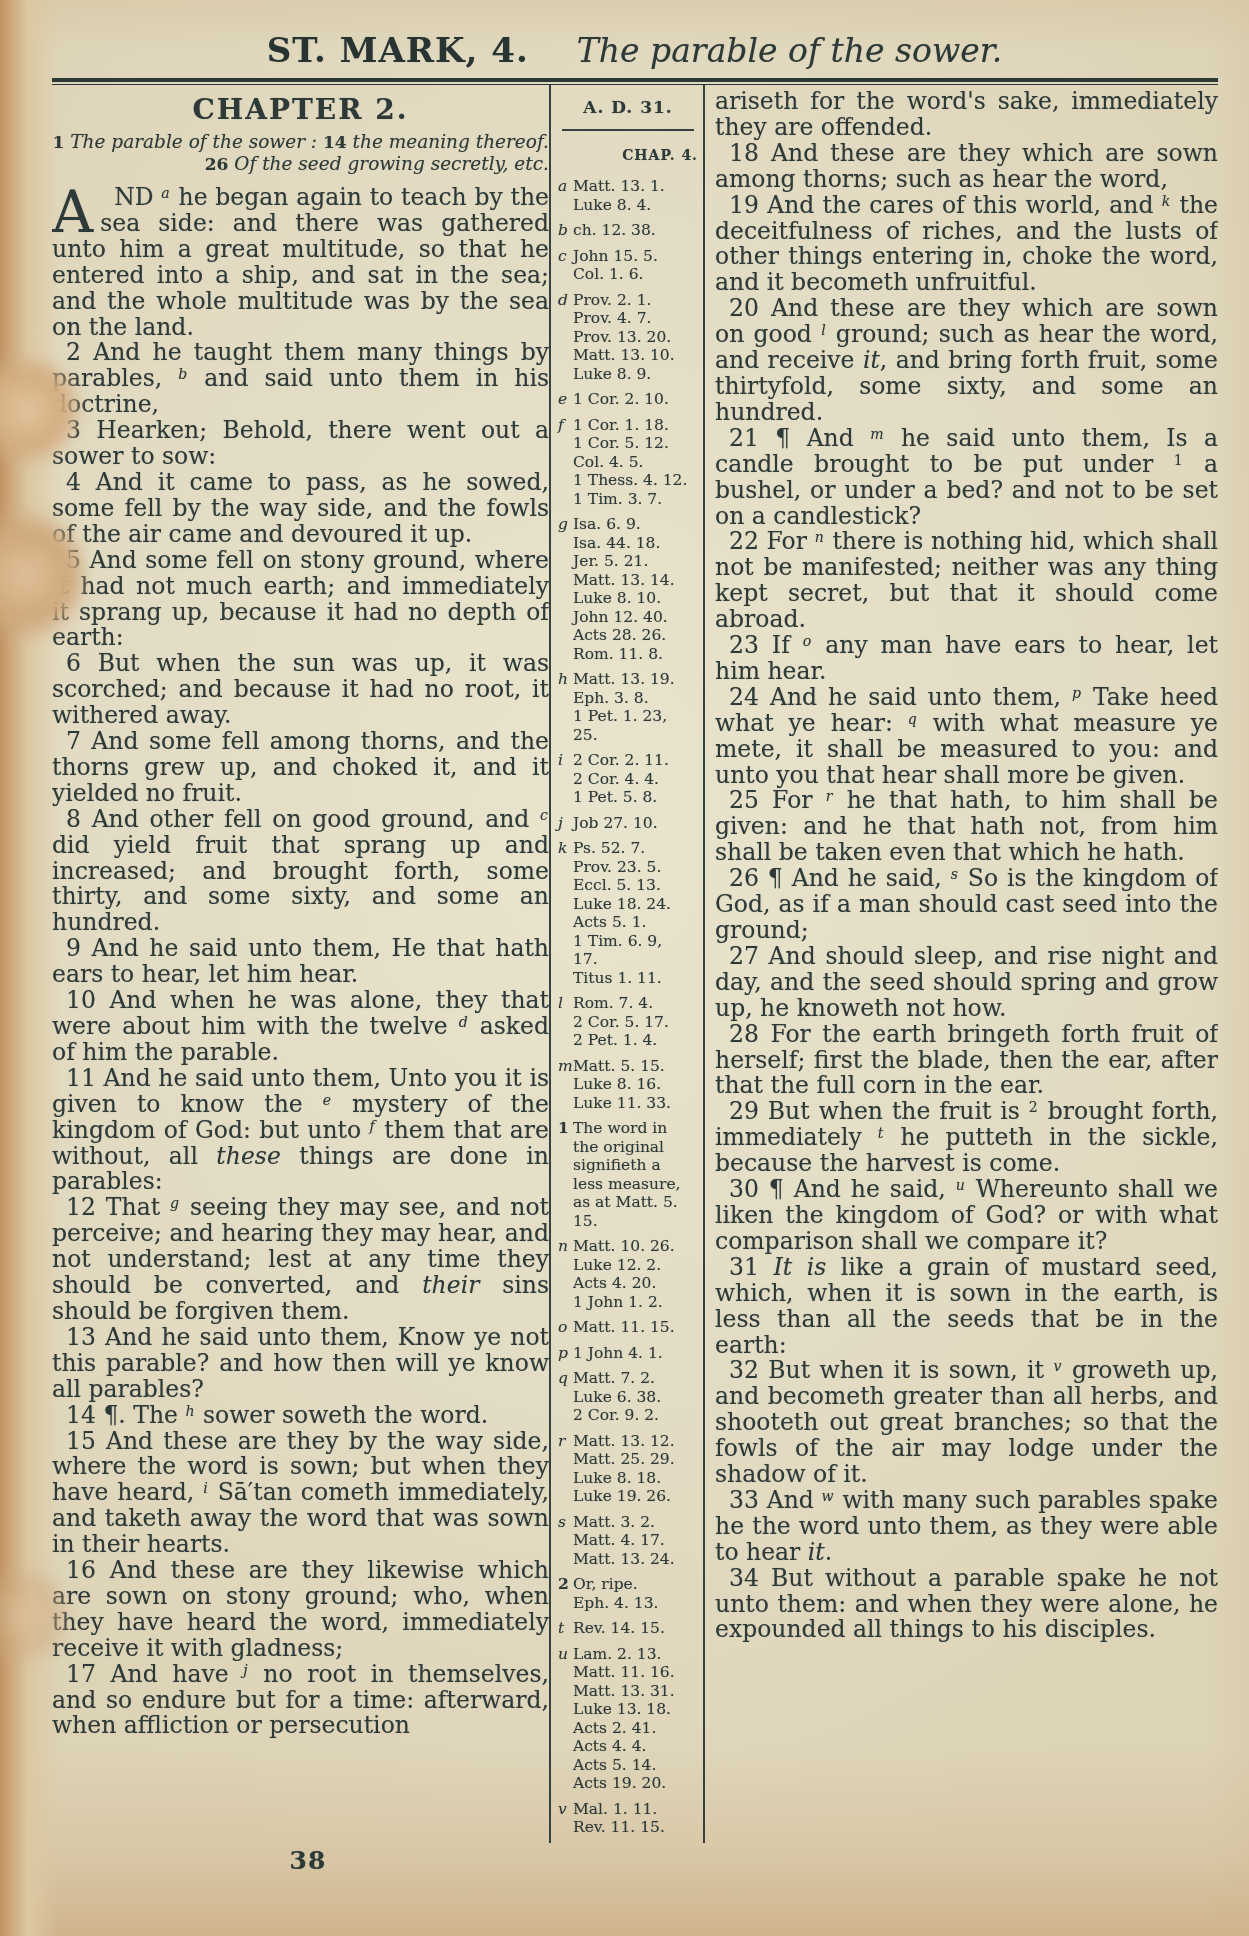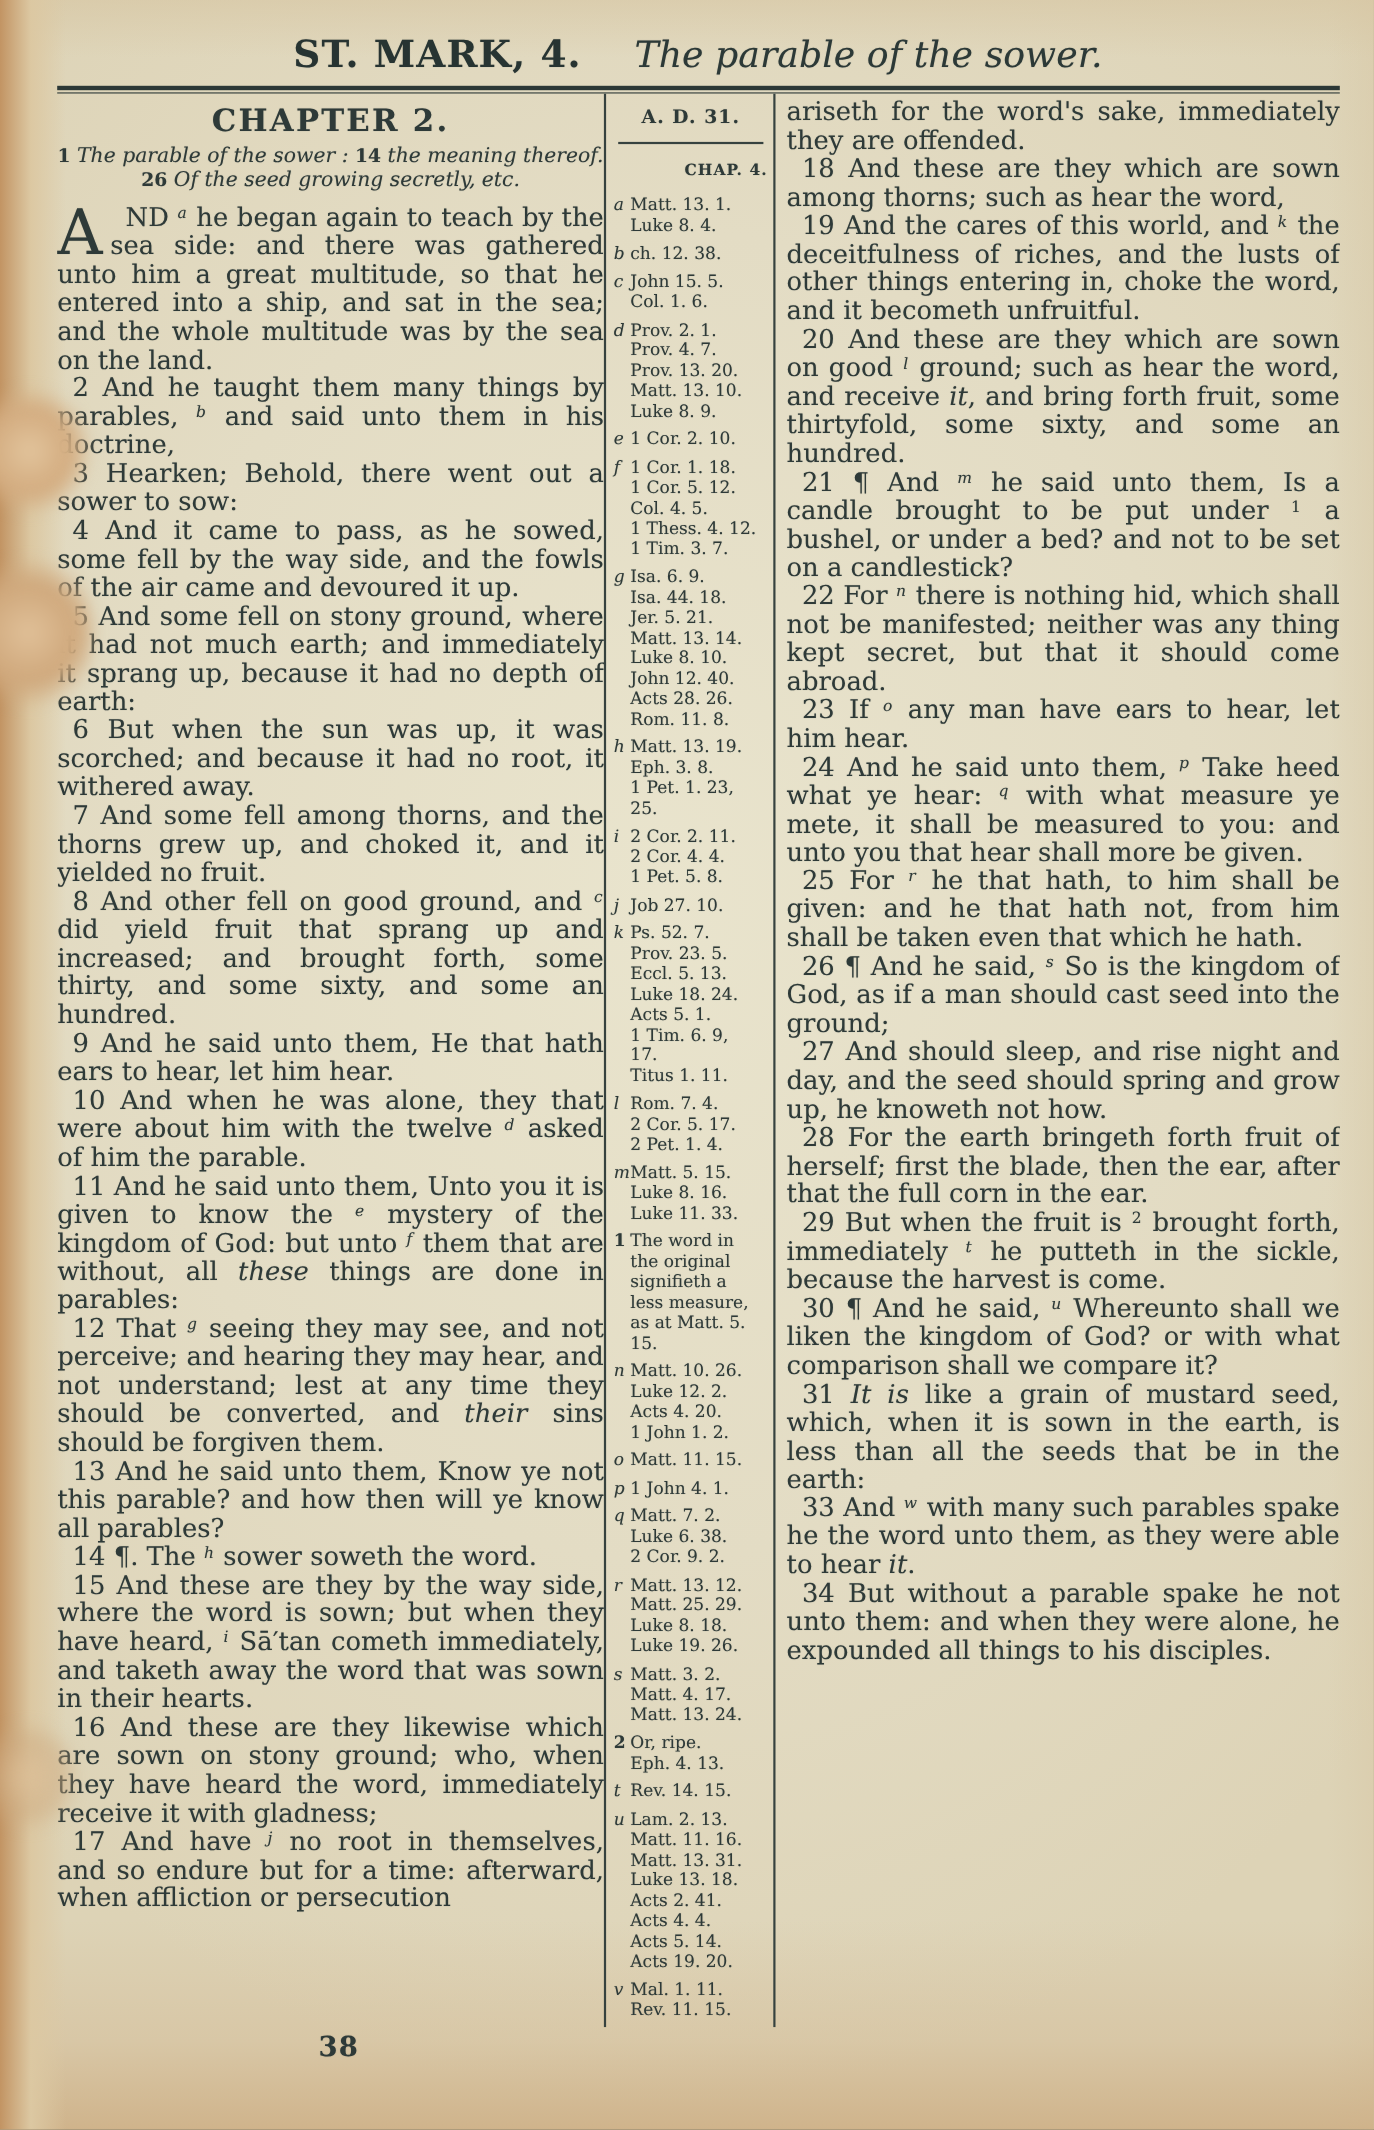--- a/index.html
+++ b/index.html
@@ -30,21 +30,21 @@
 
   .rule-double{margin:8px 31px 0 52px;border-top:4px solid #2c3836;border-bottom:1px solid #2c3836;height:2px;}
 
   .columns{display:flex;margin:0 31px 0 52px;height:1758px;overflow:hidden;}
   .col-left{width:497px;padding-top:6px;box-sizing:border-box;}
   .col-center{width:156px;flex:none;border-left:2px solid #36423f;border-right:2px solid #36423f;
     padding:8px 5px 0 7px;box-sizing:border-box;}
   .col-right{flex:1;padding:4px 0 0 10px;box-sizing:border-box;}
 
   .chapter-heading{text-align:center;font-size:28px;font-weight:700;letter-spacing:2px;margin:2px 0 5px;}
-  .chapter-summary{font-style:italic;font-size:18.5px;line-height:21px;text-align:center;margin:0 0 10px;}
+  .chapter-summary{font-style:italic;font-size:18.5px;line-height:21px;text-align:right;margin:0 0 10px;}
   .chapter-summary .sn{font-style:normal;font-weight:700;font-size:17px;}
 
   .verse{margin:0;font-size:23.5px;line-height:25.9px;text-align:justify;text-indent:14px;}
   .verse.cont{text-indent:0;}
   .dropcap{float:left;font-size:57px;line-height:44px;padding:5px 7px 0 0;text-indent:0;}
   sup.xref{font-style:italic;font-size:0.6em;line-height:0;vertical-align:7px;margin-right:1px;}
   sup.xref.n{font-style:normal;}
 
   .adline{text-align:center;font-size:17px;letter-spacing:1px;margin:4px 0 12px;font-weight:700;}
   .center-rule{border:none;border-top:2px solid #36423f;margin:0 4px 16px;}
@@ -317,20 +317,21 @@
           <p class="verse"><span class="vn">22</span> For <sup class="xref">n</sup> there is nothing hid, which shall not be manifested; neither was any thing kept secret, but that it should come abroad.</p>
           <p class="verse"><span class="vn">23</span> If <sup class="xref">o</sup> any man have ears to hear, let him hear.</p>
           <p class="verse"><span class="vn">24</span> And he said unto them, <sup class="xref">p</sup> Take heed what ye hear: <sup class="xref">q</sup> with what measure ye mete, it shall be measured to you: and unto you that hear shall more be given.</p>
           <p class="verse"><span class="vn">25</span> For <sup class="xref">r</sup> he that hath, to him shall be given: and he that hath not, from him shall be taken even that which he hath.</p>
           <p class="verse"><span class="vn">26</span> ¶ And he said, <sup class="xref">s</sup> So is the kingdom of God, as if a man should cast seed into the ground;</p>
           <p class="verse"><span class="vn">27</span> And should sleep, and rise night and day, and the seed should spring and grow up, he knoweth not how.</p>
           <p class="verse"><span class="vn">28</span> For the earth bringeth forth fruit of herself; first the blade, then the ear, after that the full corn in the ear.</p>
           <p class="verse"><span class="vn">29</span> But when the fruit is <sup class="xref n">2</sup> brought forth, immediately <sup class="xref">t</sup> he putteth in the sickle, because the harvest is come.</p>
           <p class="verse"><span class="vn">30</span> ¶ And he said, <sup class="xref">u</sup> Whereunto shall we liken the kingdom of God? or with what comparison shall we compare it?</p>
           <p class="verse"><span class="vn">31</span> <i>It is</i> like a grain of mustard seed, which, when it is sown in the earth, is less than all the seeds that be in the earth:</p>
+          <p class="verse"><span class="vn">32</span> But when it is sown, it <sup class="xref">v</sup> groweth up, and becometh greater than all herbs, and shooteth out great branches; so that the fowls of the air may lodge under the shadow of it.</p>
           <p class="verse"><span class="vn">33</span> And <sup class="xref">w</sup> with many such parables spake he the word unto them, as they were able to hear <i>it</i>.</p>
           <p class="verse"><span class="vn">34</span> But without a parable spake he not unto them: and when they were alone, he expounded all things to his disciples.</p>
         </div>
     </div>
   </div>
 
   <div class="page-number">38</div>
 </div>
 
 </body></html>

